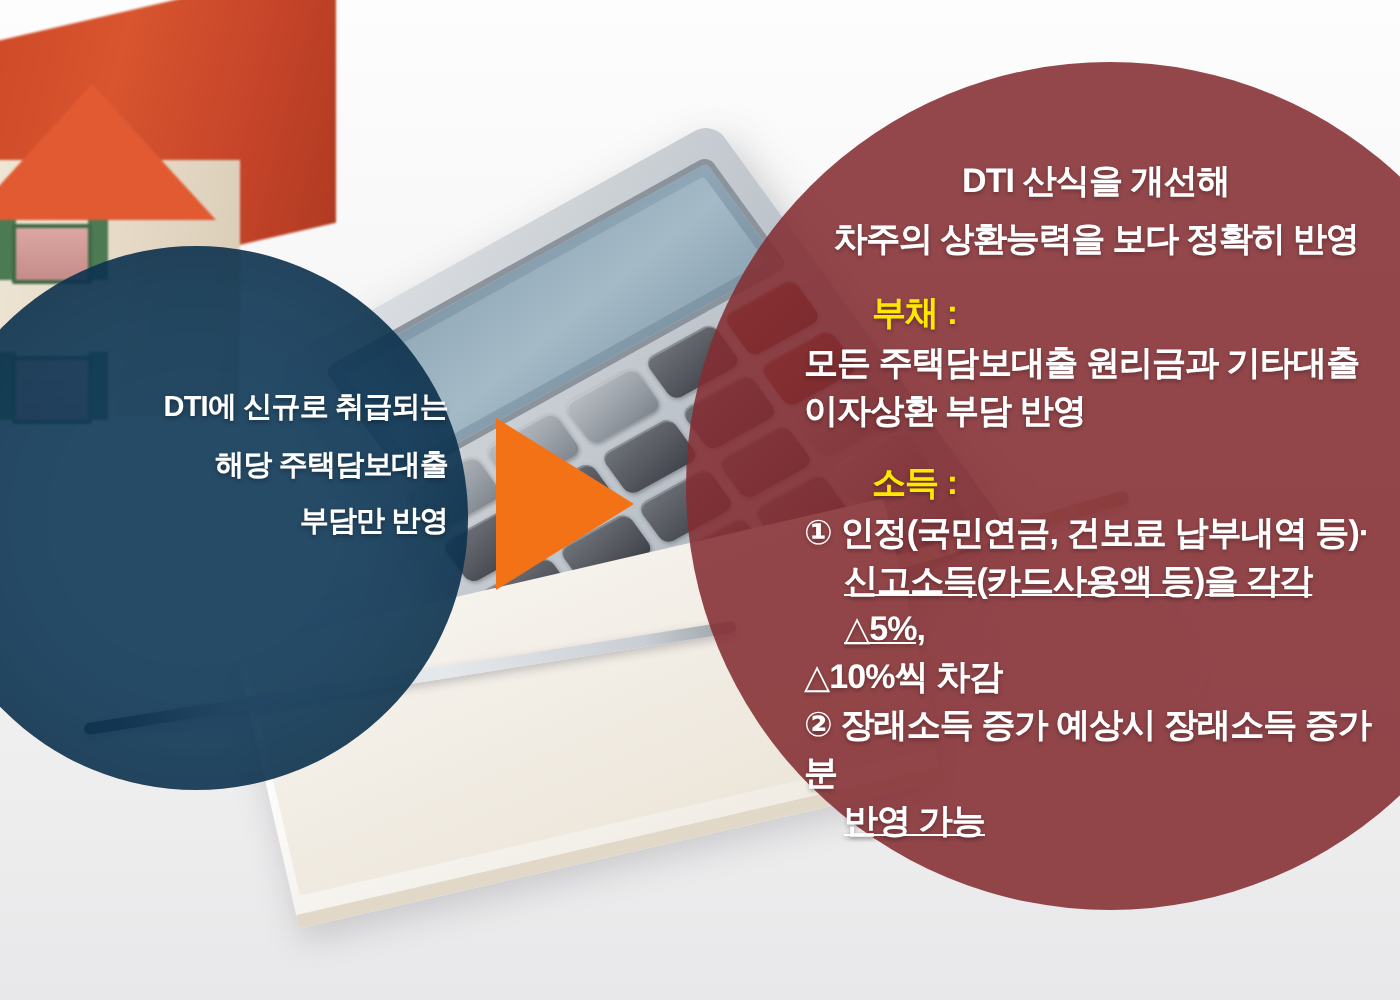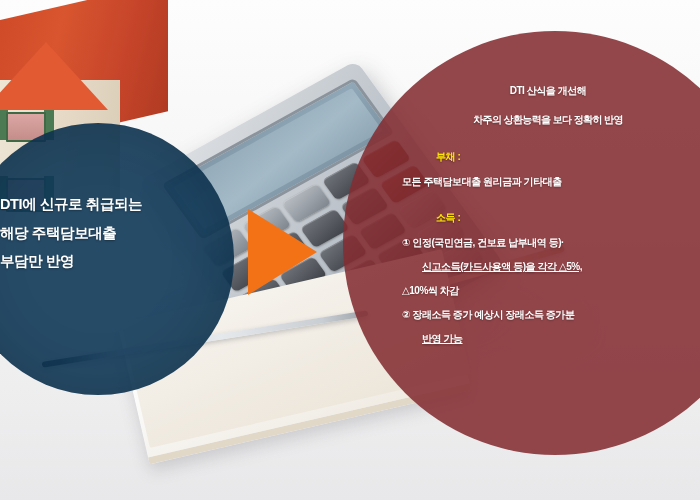--- a/index.html
+++ b/index.html
@@ -165,36 +165,36 @@
     width: 424px; height: 424px;
     border-radius: 50%;
     background: rgba(132, 46, 50, 0.88);
   }
 
   
   .blue-text {
     position: absolute;
     left: 0px; top: 190px;
     width: 224px;
-    text-align: left;
+    text-align: right;
     color: #ffffff;
     font-size: 14.5px;
     font-weight: 700;
     line-height: 28.5px;
     letter-spacing: -0.4px;
     text-shadow: 0 1px 2px rgba(0,0,0,0.35);
   }
   .blue-text .l3 { letter-spacing: -0.7px; }
 
   .red-text {
     position: absolute;
     left: 402px; top: 76px;
     width: 292px;
     color: #ffffff;
-    font-size: 10px;
+    font-size: 17px;
     font-weight: 700;
     letter-spacing: -0.45px;
     text-shadow: 0 1px 2px rgba(0,0,0,0.30);
   }
   .red-text .head { text-align: center; line-height: 29px; margin-bottom: 2px; }
   .red-text .head .h2 { letter-spacing: -0.6px; }
   .red-text .label {
     color: #ffe800;
     line-height: 26px;
     margin-top: 10px;
@@ -295,20 +295,21 @@
 
     <div class="head">
       <div>DTI 산식을 개선해</div>
       <div class="h2">차주의 상환능력을 보다 정확히 반영</div>
     </div>
 
     <div class="blk1">
       <div class="label">부채 :</div>
       <div class="para">
         <div>모든 주택담보대출 원리금과 기타대출</div>
+        <div>이자상환 부담 반영</div>
       </div>
     </div>
 
     <div class="blk2">
       <div class="label">소득 :</div>
       <div class="para">
         <div>① 인정(국민연금, 건보료 납부내역  등)·</div>
         <div class="ind">신고소득(카드사용액 등)을 각각 △5%,</div>
         <div>△10%씩 차감</div>
         <div>② 장래소득 증가 예상시 장래소득 증가분</div>

